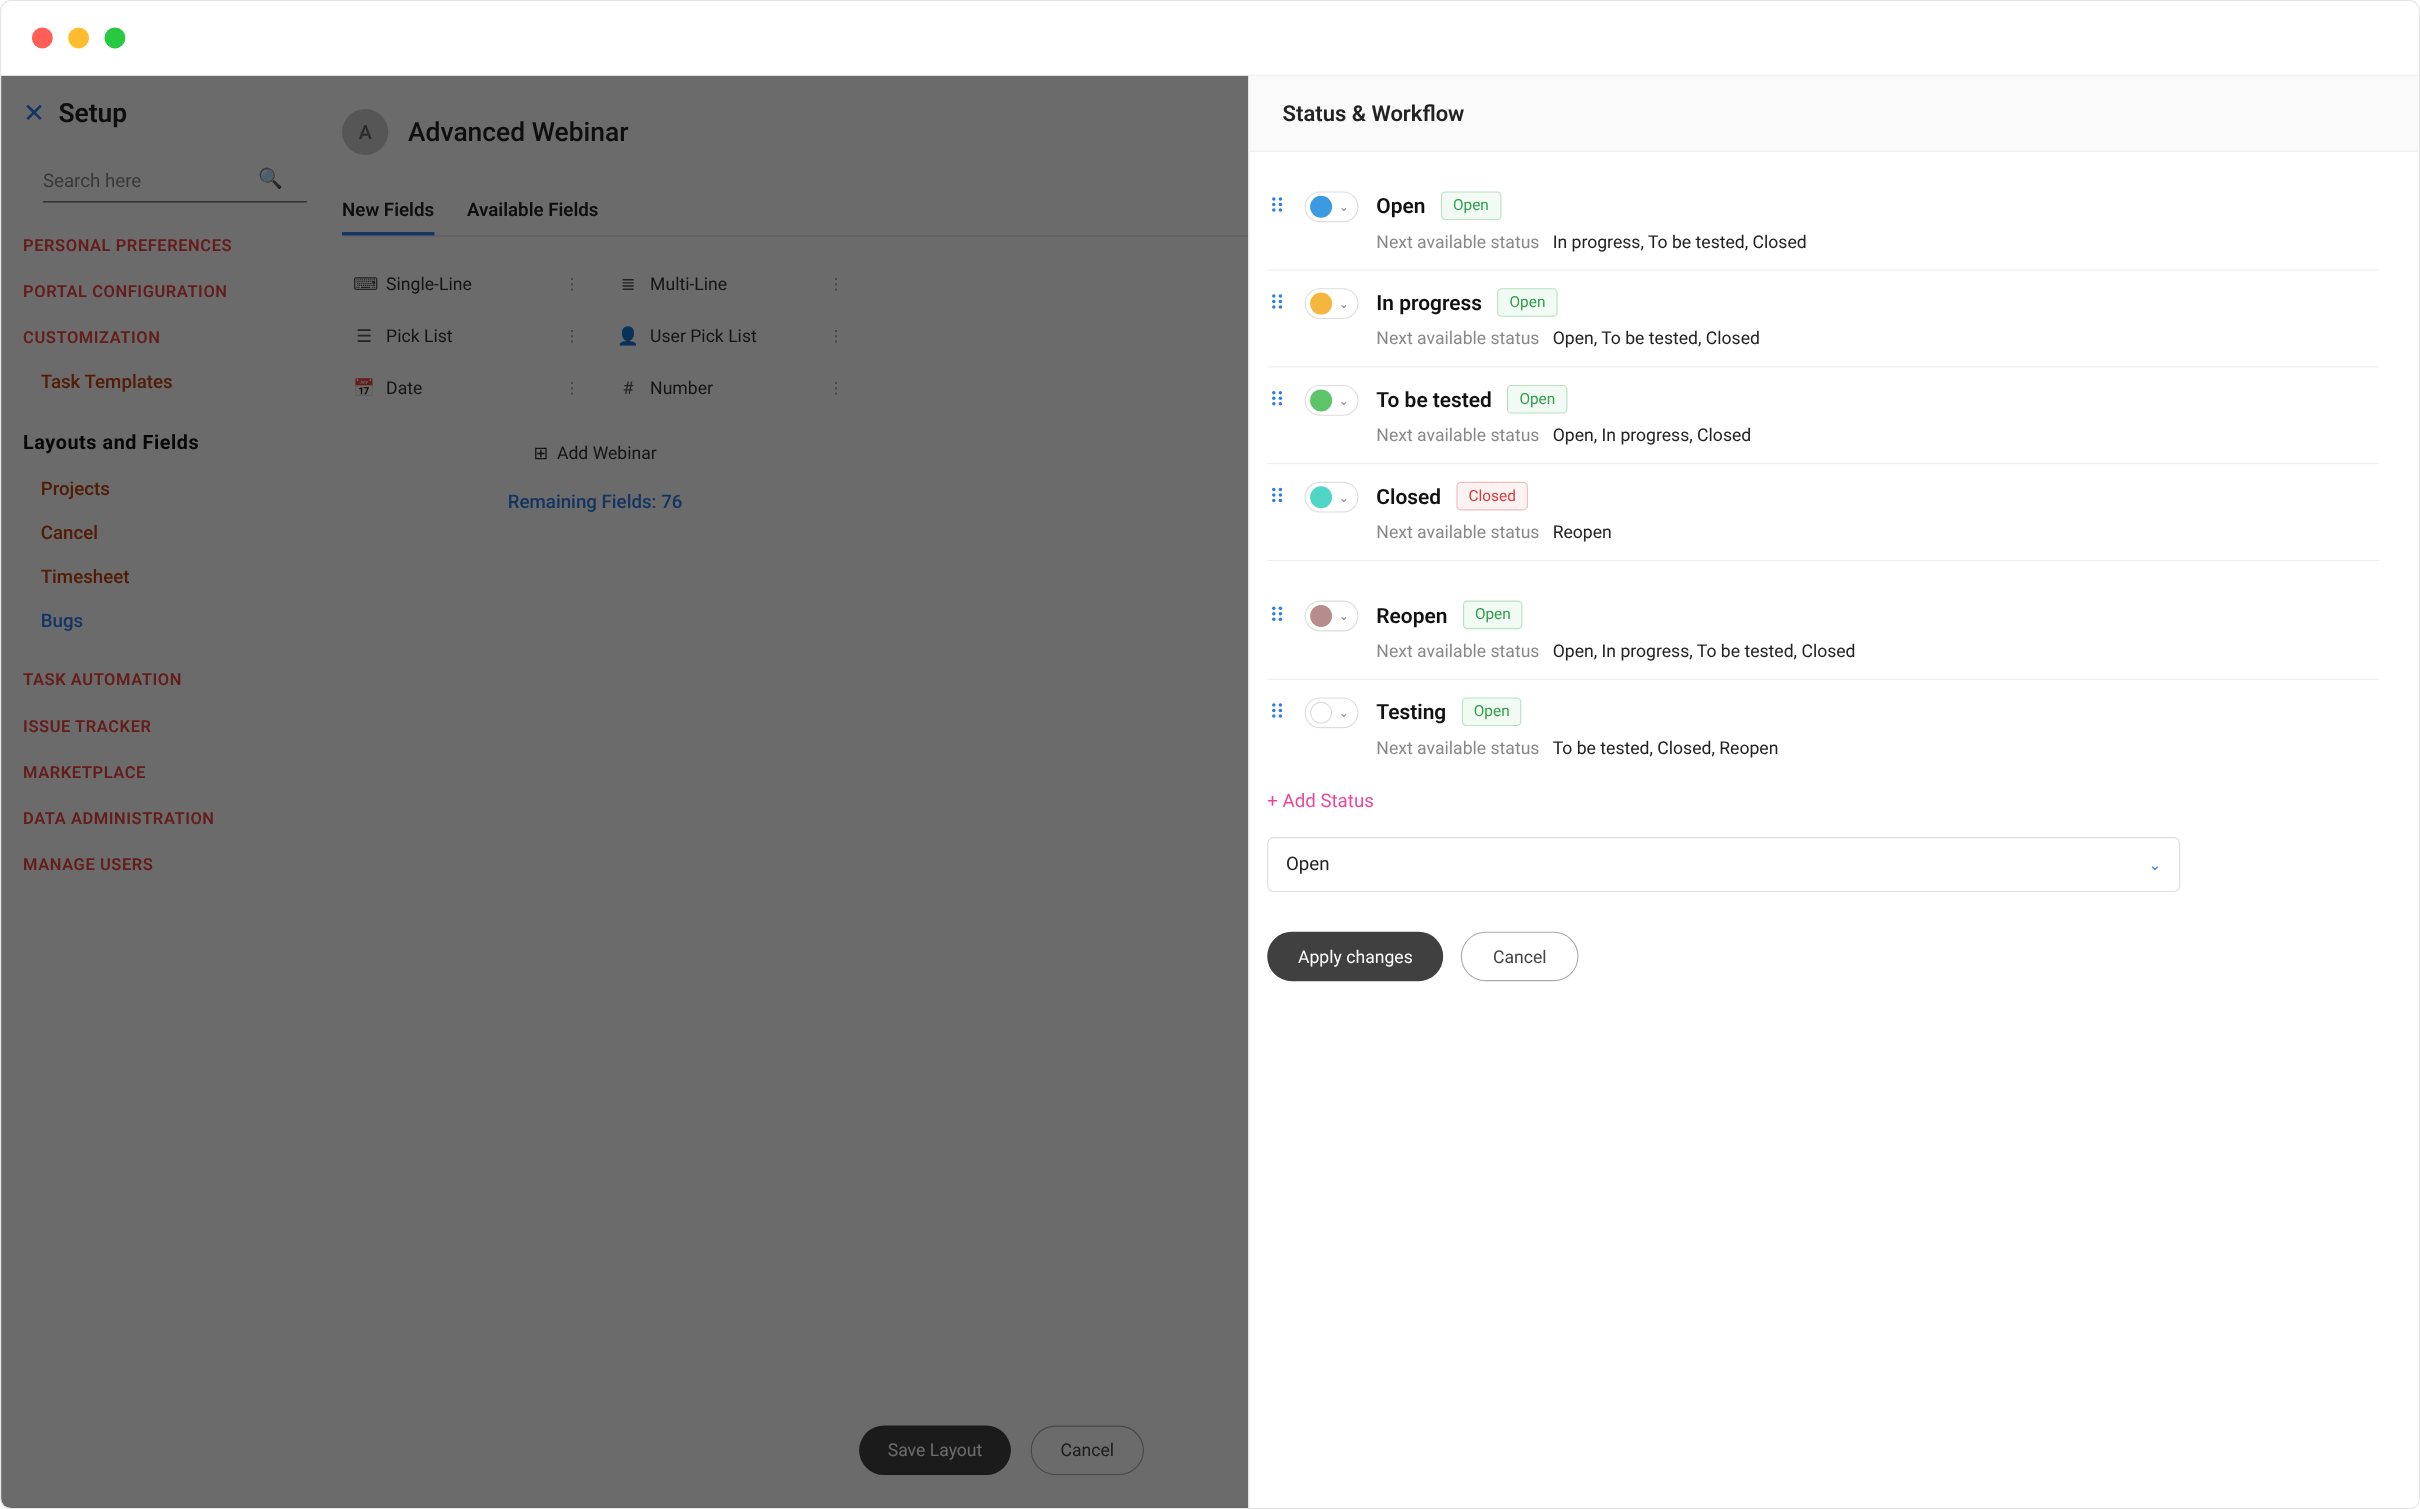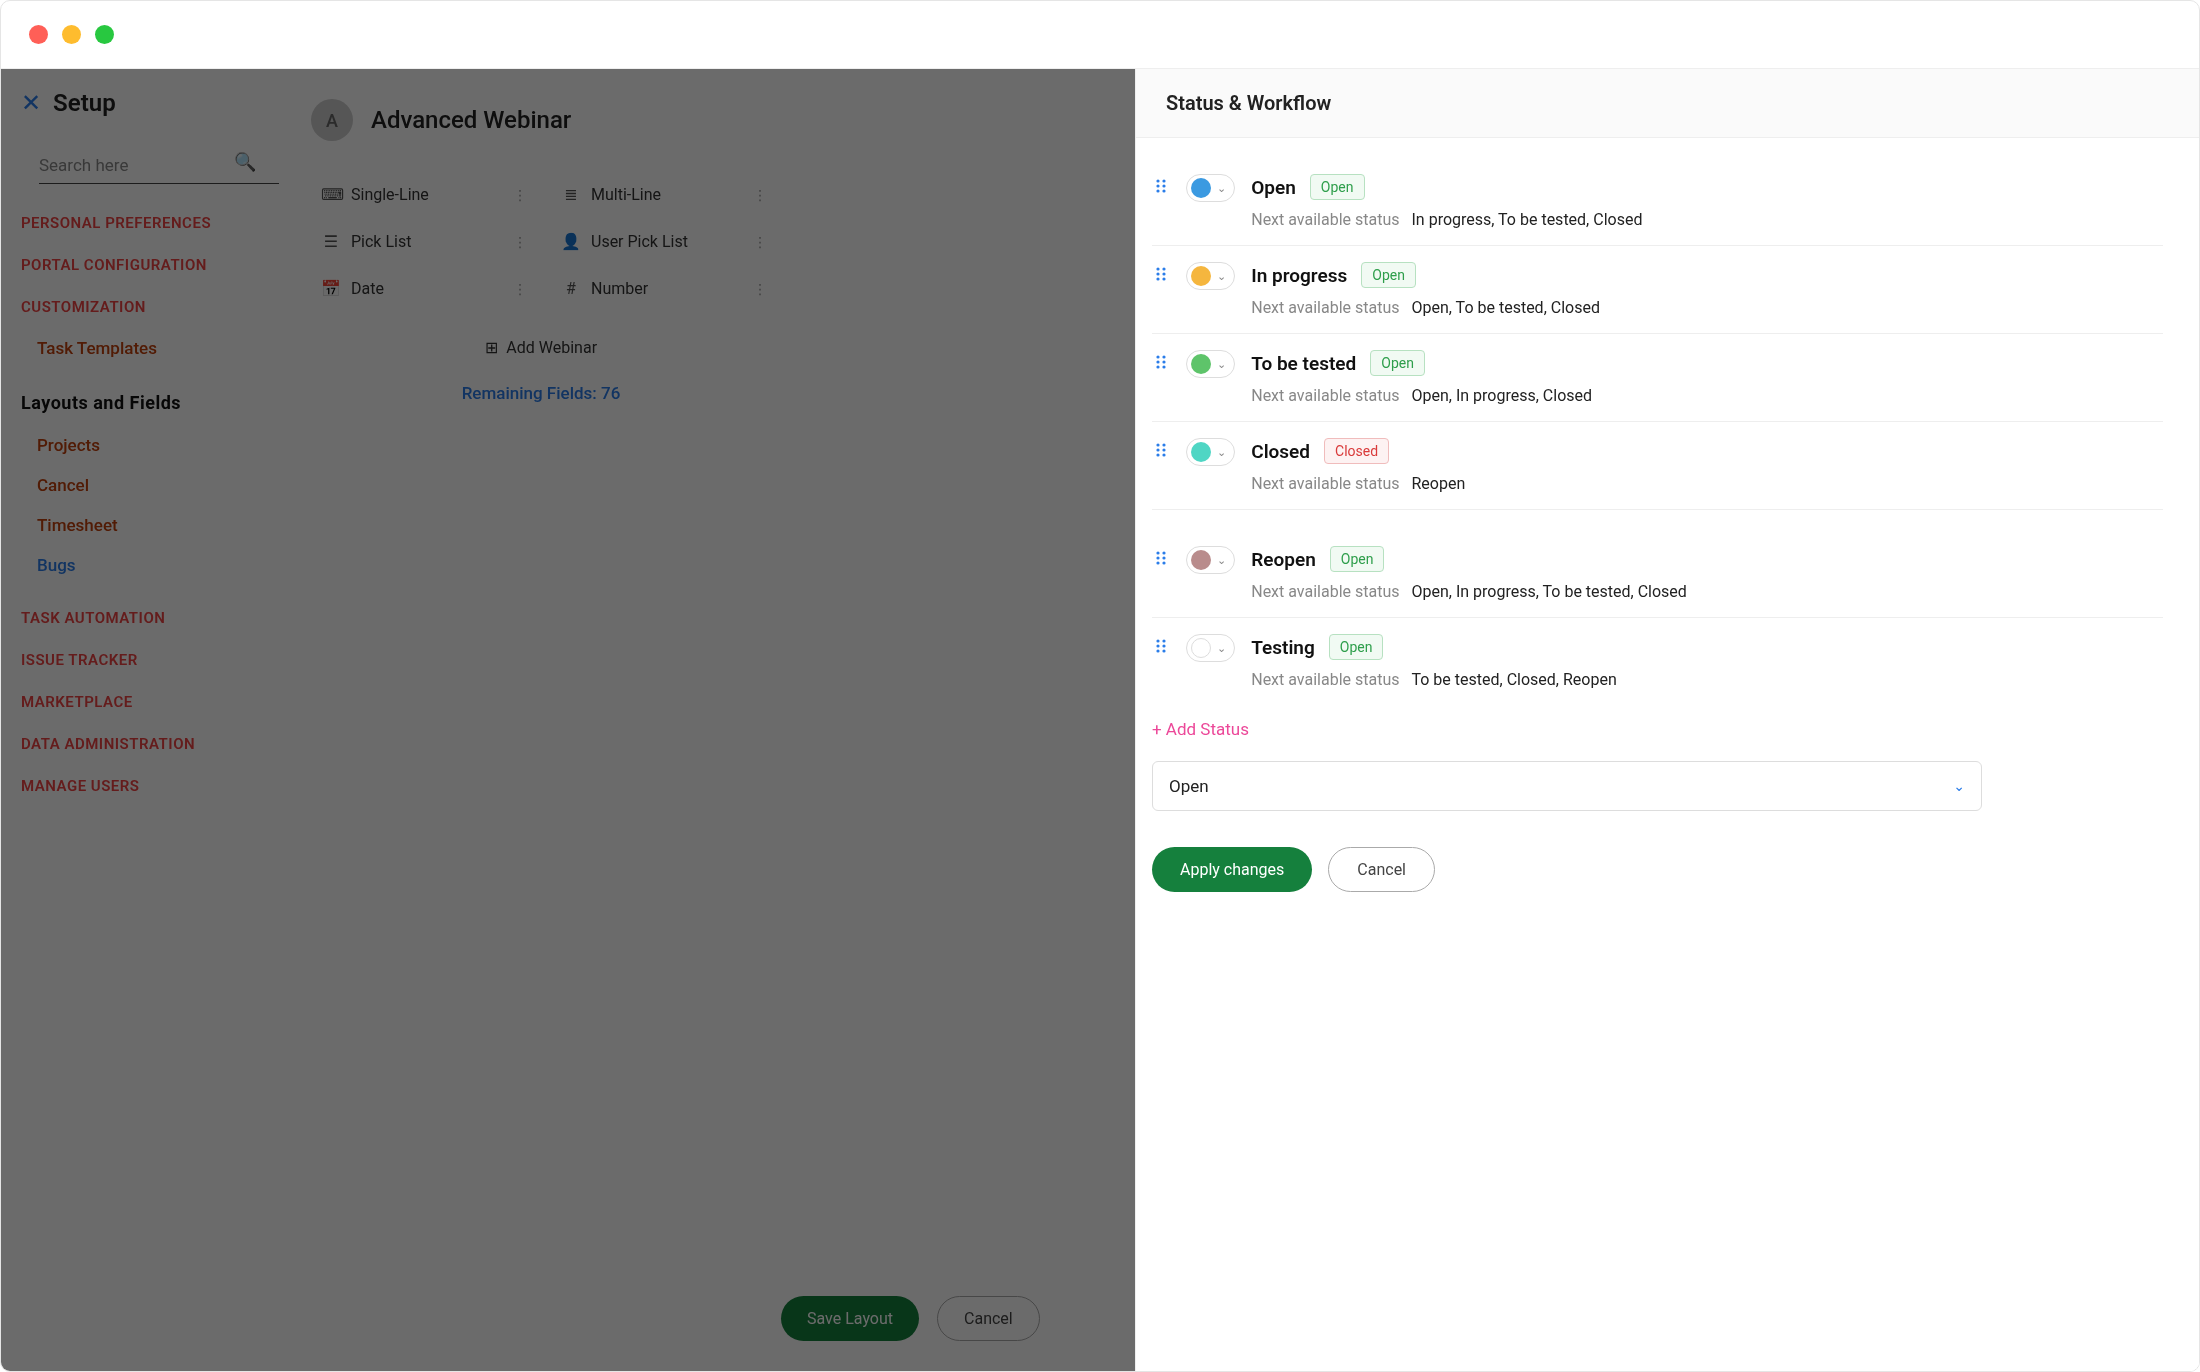--- a/index.html
+++ b/index.html
@@ -89,21 +89,21 @@
   .right-head { font-size:18px; font-weight:600; color:#222; margin-bottom:30px; }
   .prop-row { font-size:17px; color:#777; padding: 16px 0; display:flex; gap:10px; align-items:center; }
   .prop-row .val { color:#222; font-weight:500; }
   .gear { color:#2b7de9; font-size:16px; }
 
   .bottom-buttons {
     position:absolute; bottom: 30px; left: 780px;
     display:flex; gap:18px;
   }
   .btn-primary {
-    background:#15803d; color:#fff; border:none;
+    background:#404040; color:#fff; border:none;
     padding: 12px 26px; border-radius: 24px; font-size:16px;text-align:center;
   }
   .btn-secondary {
     background:transparent; color:#444; border:1px solid #aaa;
     padding: 12px 26px; border-radius: 24px; font-size:16px;
   }
 
   
   .scrim {
     position:absolute; top:0; left:0; bottom:0;
@@ -219,20 +219,24 @@
             <div class="side-heading">DATA ADMINISTRATION</div>
             <div class="side-heading">MANAGE USERS</div>
           </div>
       </div>
 
       <div class="center-col">
         <div class="proj-head">
           <div class="avatar">A</div>
           <div class="proj-name">Advanced Webinar</div>
         </div>
+        <div class="tabs">
+          <div class="tab active">New Fields</div>
+          <div class="tab">Available Fields</div>
+        </div>
         <div class="field-grid" id="field-grid">
             <div class="field-card">
               <span class="field-icon">⌨</span>
               <span>Single-Line</span>
               <span class="drag-dots">⋮</span>
             </div>
             <div class="field-card">
               <span class="field-icon">≣</span>
               <span>Multi-Line</span>
               <span class="drag-dots">⋮</span>

